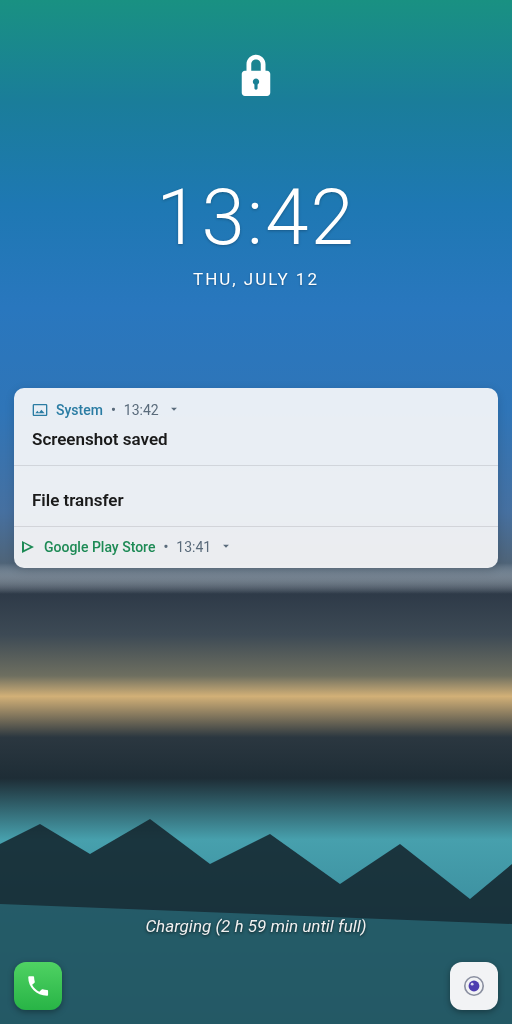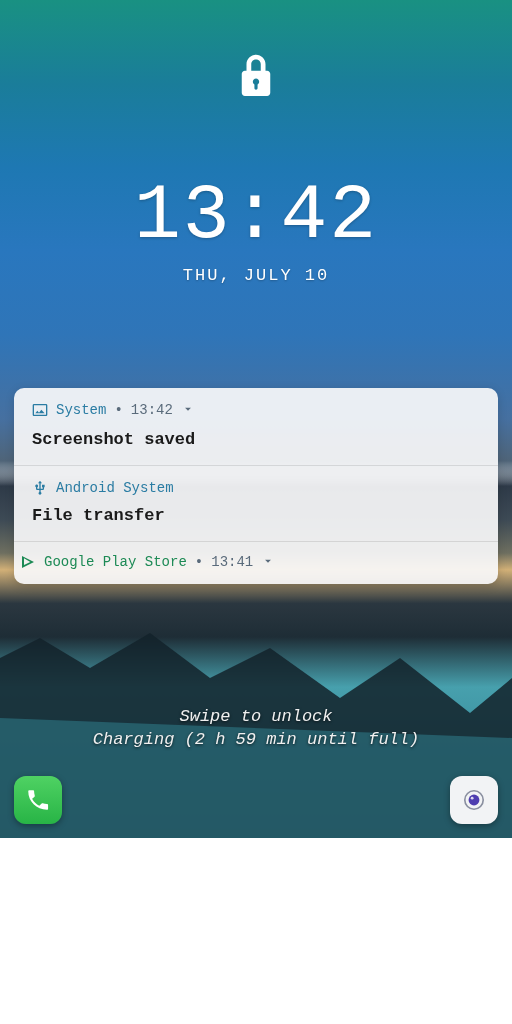--- a/index.html
+++ b/index.html
@@ -1,20 +1,20 @@
 <!DOCTYPE html>
 <html><head>
 <meta charset="utf-8">
 <style>
   * { margin: 0; padding: 0; box-sizing: border-box; }
   html, body { width: 512px; height: 1024px; overflow: hidden; font-family: -apple-system, Roboto, "Segoe UI", sans-serif; }
   .screen {
     position: relative;
     width: 512px;
-    height: 838px;
+    height: 1024px;
     background:
       linear-gradient(180deg,
         #199182 0%,
         #1a7d9a 10%,
         #1e78b3 20%,
         #2977be 30%,
         #2f75b8 40%,
         #4670a0 50%,
         #4f6478 55%,
         rgba(0,0,0,0) 58%),
@@ -22,21 +22,20 @@
         rgba(0,0,0,0) 55%,
         #2e3a48 58%,
         #3d4a55 62%,
         #6e6f60 66%,
         #d2b077 68%,
         #2b3740 72%,
         #1e2d36 76%,
         #47a0ad 82%,
         #3a8d9e 90%,
         #2d6e80 100%);
-    font-family: Liberation Mono, monospace;
   }
   
   .land {
     position: absolute; left: 0; right: 0; bottom: 0; height: 300px; pointer-events: none;
   }
   .land svg { width: 100%; height: 100%; display: block; }
 
   .lock-icon {
     position: absolute; left: 50%; top: 54px; transform: translateX(-50%);
     color: #fff;
@@ -112,21 +111,21 @@
   </div>
 
   <div class="lock-icon">
     <svg width="38" height="46" viewBox="0 0 24 28">
       <path fill="#ffffff" d="M12 0c-3.3 0-6 2.7-6 6v4H5c-1.1 0-2 .9-2 2v12c0 1.1.9 2 2 2h14c1.1 0 2-.9 2-2V12c0-1.1-.9-2-2-2h-1V6c0-3.3-2.7-6-6-6zm0 3c1.7 0 3 1.3 3 3v4H9V6c0-1.7 1.3-3 3-3zm0 12c1.1 0 2 .9 2 2 0 .7-.4 1.4-1 1.7V21c0 .6-.4 1-1 1s-1-.4-1-1v-2.3c-.6-.3-1-1-1-1.7 0-1.1.9-2 2-2z"></path>
     </svg>
   </div>
 
   <div class="clock-block">
     <div class="clock-time">13:42</div>
-    <div class="clock-date">THU, JULY 10</div>
+    <div class="clock-date">THU, JULY 12</div>
   </div>
 
   <div class="notif-panel">
 
     <div class="notif">
       <div class="notif-header">
         <span class="ico app-system">
           <svg width="16" height="16" viewBox="0 0 24 24">
               <path fill="currentColor" d="M21 3H3c-1.1 0-2 .9-2 2v14c0 1.1.9 2 2 2h18c1.1 0 2-.9 2-2V5c0-1.1-.9-2-2-2zm0 16H3V5h18v14zM8 13l2.5 3 3.5-4.5L19 17H5l3-4z"></path>
             </svg>
@@ -137,28 +136,20 @@
         <span class="chev">
           <svg width="14" height="14" viewBox="0 0 24 24">
               <path fill="currentColor" d="M7 10l5 5 5-5z"></path>
             </svg>
         </span>
       </div>
       <div class="notif-title">Screenshot saved</div>
     </div>
 
     <div class="notif">
-      <div class="notif-header">
-        <span class="ico app-android">
-          <svg width="16" height="16" viewBox="0 0 24 24">
-              <path fill="currentColor" d="M15 7v4h1v2h-3V5h2l-3-4-3 4h2v8H8v-2.07c.7-.37 1.2-1.08 1.2-1.93 0-1.21-.99-2.2-2.2-2.2S4.8 7.79 4.8 9c0 .85.5 1.56 1.2 1.93V13c0 1.11.89 2 2 2h3v3.05c-.71.37-1.2 1.1-1.2 1.95 0 1.22.99 2.2 2.2 2.2s2.2-.98 2.2-2.2c0-.85-.49-1.58-1.2-1.95V15h3c1.11 0 2-.89 2-2v-2h1V7h-4z"></path>
-            </svg>
-        </span>
-        <span class="app-android">Android System</span>
-      </div>
       <div class="notif-title">File transfer</div>
     </div>
 
     <div class="notif collapsed">
       <div class="notif-header">
         <span class="ico app-play">
           <svg width="16" height="16" viewBox="0 0 24 24">
               <path fill="currentColor" d="M3 3v18l18-9L3 3zm3 3.5L15.5 12 6 16.5v-10z"></path>
             </svg>
         </span>
@@ -169,21 +160,20 @@
           <svg width="14" height="14" viewBox="0 0 24 24">
               <path fill="currentColor" d="M7 10l5 5 5-5z"></path>
             </svg>
         </span>
       </div>
     </div>
 
   </div>
 
   <div class="hint-block">
-    <div>Swipe to unlock</div>
     <div>Charging (2 h 59 min until full)</div>
   </div>
 
   <div class="shortcut phone" aria-label="Phone">
     <span class="ico">
       <svg width="26" height="26" viewBox="0 0 24 24">
           <path fill="#ffffff" d="M6.6 10.8c1.4 2.8 3.8 5.1 6.6 6.6l2.2-2.2c.3-.3.7-.4 1.1-.2 1.2.4 2.5.6 3.8.6.6 0 1 .4 1 1V20c0 .6-.4 1-1 1C10.6 21 3 13.4 3 4c0-.6.4-1 1-1h3.4c.6 0 1 .4 1 1 0 1.3.2 2.6.6 3.8.1.4 0 .8-.2 1.1L6.6 10.8z"></path>
         </svg>
     </span>
   </div>

